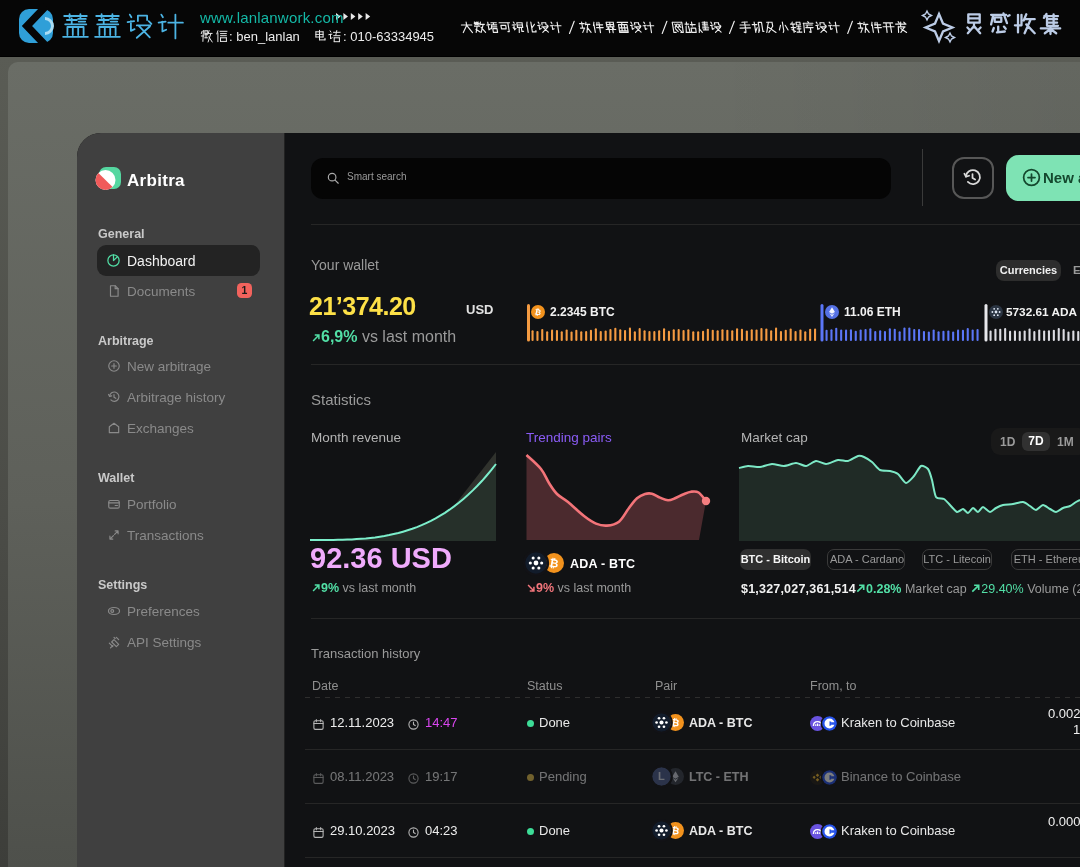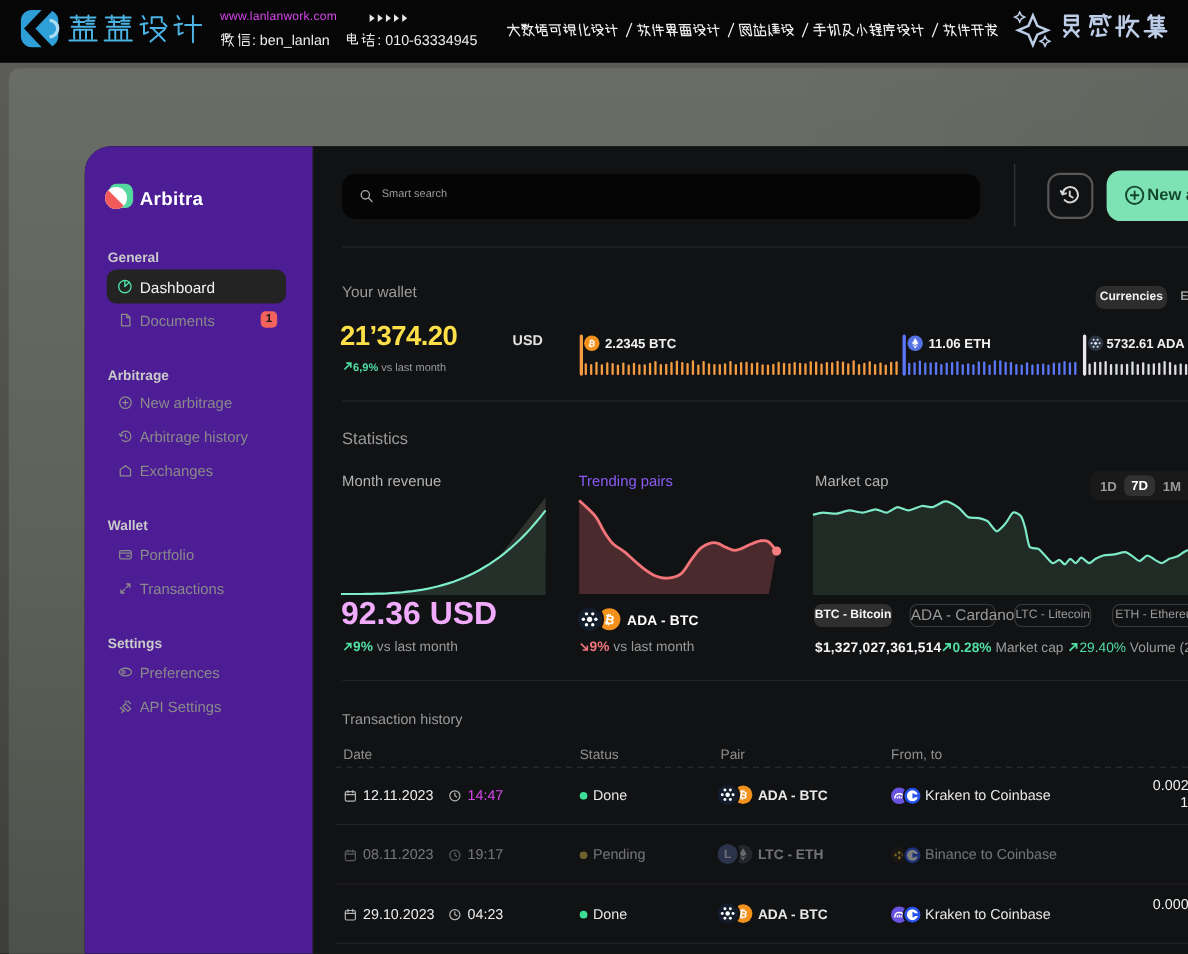--- a/index.html
+++ b/index.html
@@ -2,21 +2,21 @@
 <html><head><meta charset="utf-8"><style>
 *{margin:0;padding:0;box-sizing:border-box}
 html,body{width:1080px;height:867px;overflow:hidden;background:#000;font-family:"Liberation Sans",sans-serif;}
 .abs{position:absolute;white-space:nowrap}
 .ic{position:absolute}
 #header{position:absolute;left:0;top:0;width:1080px;height:56px;background:#060606}
 #stage0{position:absolute;left:0;top:57px;width:1080px;height:810px;background:linear-gradient(180deg,#5a5c55 0%,#4a4b46 60%,#3d3e3a 100%)}
 #stage{position:absolute;left:8px;top:5px;width:1072px;height:805px;background:linear-gradient(180deg,#6a6d66 0%,#5e605a 55%,#4e504b 100%);border-radius:10px 0 0 0}
 #stage:after{content:"";position:absolute;inset:0;background:linear-gradient(90deg,rgba(0,0,0,0) 65%,rgba(0,0,0,0.06) 100%);border-radius:10px 0 0 0}
 #card{position:absolute;left:69px;top:71px;width:1011px;height:734px;background:#101010;border-radius:24px 0 0 0;overflow:hidden;z-index:2}
-#side{position:absolute;left:0;top:0;width:208px;height:734px;background:#4c1d95;border-right:1px solid #222}
+#side{position:absolute;left:0;top:0;width:208px;height:734px;background:#404040;border-right:1px solid #222}
 #main{position:absolute;left:208px;top:0;width:803px;height:734px;background:#111214}
 .sec{color:#c9c9c9;font-weight:bold;font-size:12.5px}
 .item{color:#8a8a8a;font-size:13.5px}
 .g{color:#9a9a9a}
 .mint{color:#52dfa6}
 </style></head><body>
 <div id="header">
 <svg class="abs" style="left:0;top:0" width="1080" height="56">
       <g>
         <rect x="19" y="9" width="34" height="34" rx="10" fill="#2f9fd8"></rect>
@@ -74,21 +74,21 @@
       <g stroke="#bccce6" stroke-width="2.3" fill="none">
         <path d="M939 14 l4 9.5 9.5 4 -9.5 4 -4 9.5 -4 -9.5 -9.5 -4 9.5 -4 z"></path>
         <path d="M927 11 l1.5 3 3 1.5 -3 1.5 -1.5 3 -1.5 -3 -3 -1.5 3 -1.5 z" stroke-width="1.4"></path>
         <path d="M950 33 l1.5 3 3 1.5 -3 1.5 -1.5 3 -1.5 -3 -3 -1.5 3 -1.5 z" stroke-width="1.4"></path>
       </g>
       <path d="M968.3 14.3L979.7 14.3M979.7 14.3L979.7 22.7M968.3 18.3L979.7 18.3M968.3 22.7L979.7 22.7M968.3 14.3L968.3 22.7M974.0 24.4L974.0 27.5M973.6 26.6L967.8 33.2M974.4 26.6L980.2 33.2M967.4 27.5L969.6 29.7M980.6 27.5L978.4 29.7" stroke="#bccce6" stroke-width="2.3" fill="none" stroke-linecap="round"></path>
       <path d="M991.1 14.8L1006.1 14.8M993.3 14.8L991.1 24.4M994.7 17.4L1001.3 17.4M994.7 17.4L994.7 21.8M994.7 21.8L1001.3 21.8M1001.3 17.4L1001.3 21.8M1003.5 13.4L1007.0 23.1M1007.9 16.1L1009.6 15.2M993.8 28.0L992.5 31.5M998.2 26.6L998.2 31.5M996.9 32.4L1004.8 31.5M1003.9 26.6L1005.7 28.8" stroke="#bccce6" stroke-width="2.3" fill="none" stroke-linecap="round"></path>
       <path d="M1018.0 14.8L1018.0 32.4M1021.5 14.8L1021.5 25.3M1014.9 25.3L1021.5 25.3M1026.3 14.3L1023.7 20.5M1024.6 19.2L1034.7 19.2M1030.7 19.2L1024.6 33.2M1026.3 24.4L1034.7 33.2" stroke="#bccce6" stroke-width="2.3" fill="none" stroke-linecap="round"></path>
       <path d="M1046.5 13.9L1043.9 17.8M1047.0 15.6L1047.0 25.8M1044.3 16.1L1058.0 16.1M1047.0 19.2L1057.1 19.2M1047.0 22.7L1057.1 22.7M1047.0 25.8L1058.0 25.8M1053.6 14.3L1053.6 25.8M1040.8 28.4L1060.2 28.4M1050.5 25.8L1050.5 34.1M1050.1 29.3L1044.8 33.2M1050.9 29.3L1056.2 33.2" stroke="#bccce6" stroke-width="2.3" fill="none" stroke-linecap="round"></path>
     </svg>
-<div class="abs" style="left:200px;top:9px;color:#d946ef;font-size:11px;letter-spacing:0.2px">www.lanlanwork.com</div>
+<div class="abs" style="left:200px;top:9px;color:#14b8a6;font-size:15px;letter-spacing:0.2px">www.lanlanwork.com</div>
 <div class="abs" style="left:229px;top:29px;color:#ededed;font-size:13px">: ben_lanlan</div>
 <div class="abs" style="left:343px;top:29px;color:#ededed;font-size:13px">: 010-63334945</div>
 </div>
 <div id="stage0">
     <div id="stage">
 <div id="card">
 <div id="side">
 <svg class="abs" style="left:18px;top:33px" width="27" height="27" viewBox="0 0 27 27">
             <rect x="4" y="1" width="22" height="22" rx="7" fill="#55d7a0"></rect>
             <circle cx="10.5" cy="14" r="10" fill="#ffffff"></circle>
@@ -162,21 +162,21 @@
 <div class="abs" style="left:721px;top:22px;width:140px;height:46px;background:#7ee3b4;border-radius:13px"></div>
 <div class="ic" style="left:736px;top:34px"><svg viewBox="0 0 24 24" width="21" height="21">
               <circle cx="12" cy="12" r="9" stroke="#14482e" stroke-width="2" fill="none" stroke-linecap="round" stroke-linejoin="round"></circle>
               <path d="M12 8 v8 M8 12 h8" stroke="#14482e" stroke-width="2" fill="none" stroke-linecap="round" stroke-linejoin="round"></path>
             </svg></div>
 <div class="abs" style="left:758px;top:36px;color:#14482e;font-size:15px;font-weight:bold">New arbitrage</div>
 <div class="abs" style="left:26px;top:91px;width:777px;height:1px;background:#262626"></div>
 <div class="abs g" style="left:26px;top:124px;font-size:14px">Your wallet</div>
 <div class="abs" style="left:24px;top:155px;color:#fde047;font-size:25px;line-height:36px;font-weight:bold;letter-spacing:-0.5px">21’374.20</div>
 <div class="abs" style="left:181px;top:170px;color:#e2e2e2;font-size:13px;line-height:13px;font-weight:bold">USD</div>
-<div class="abs" style="left:26px;top:195px;font-size:10px"><span class="mint" style="font-weight:bold"><svg width="10" height="10" viewBox="0 0 12 12" style="vertical-align:-1px">
+<div class="abs" style="left:26px;top:195px;font-size:16px"><span class="mint" style="font-weight:bold"><svg width="10" height="10" viewBox="0 0 12 12" style="vertical-align:-1px">
                 <path d="M2.5 9.5 L9.5 2.5 M4.5 2.5 H9.5 V7.5" stroke="#52dfa6" stroke-width="1.8" fill="none"></path>
               </svg>6,9%</span> <span style="color:#9a9a9a">vs last month</span></div>
 <div class="abs" style="left:711px;top:127px;width:65px;height:21px;background:#2d2d2d;border-radius:8px;color:#f0f0f0;font-size:11px;font-weight:bold;text-align:center;line-height:21px">Currencies</div>
 <div class="abs g" style="left:788px;top:131px;font-size:11.5px;font-weight:bold">Exch</div>
 <svg class="abs" style="left:0;top:-133px" width="803" height="734" viewBox="0 0 803 734">
             <rect x="242" y="304" width="3" height="37.5" rx="1.5" fill="#f59b42"></rect>
             <rect x="246.5" y="330.2" width="2.1" height="10.8" rx="1" fill="#f59b42"></rect>
             <rect x="251.4" y="330.9" width="2.1" height="10.1" rx="1" fill="#f59b42"></rect>
             <rect x="256.2" y="328.9" width="2.1" height="12.1" rx="1" fill="#f59b42"></rect>
             <rect x="261.1" y="331.2" width="2.1" height="9.8" rx="1" fill="#f59b42"></rect>
@@ -347,21 +347,21 @@
             <circle cx="5.8" cy="12.0" r="1.7" fill="#fff"></circle>
             <circle cx="8.9" cy="6.6" r="1.7" fill="#fff"></circle>
             <circle cx="15.1" cy="6.6" r="1.7" fill="#fff"></circle>
             <circle cx="12" cy="12" r="13" fill="none" stroke="#121216" stroke-width="2.6"></circle>
           </svg>
 <div class="abs" style="left:285px;top:424px;color:#fff;font-size:12.5px;font-weight:bold;letter-spacing:0.2px">ADA - BTC</div>
 <div class="abs" style="left:241px;top:448px;font-size:12.5px"><span style="color:#f2757b;font-weight:bold"><svg width="10" height="10" viewBox="0 0 12 12" style="vertical-align:-1px">
                 <path d="M2.5 2.5 L9.5 9.5 M4.5 9.5 H9.5 V4.5" stroke="#f2757b" stroke-width="1.8" fill="none"></path>
               </svg>9%</span> <span style="color:#9a9a9a">vs last month</span></div>
 <div class="abs" style="left:455px;top:416px;width:71px;height:21px;background:#2f2f2f;border-radius:7px;color:#f5f5f5;font-size:11px;font-weight:bold;text-align:center;line-height:21px">BTC - Bitcoin</div>
-<div class="abs" style="left:542px;top:416px;width:78px;height:21px;border:1px solid #3a3a3a;border-radius:7px;color:#9a9a9a;font-size:14px;text-align:left;line-height:19px">ADA - Cardano</div>
+<div class="abs" style="left:542px;top:416px;width:78px;height:21px;border:1px solid #3a3a3a;border-radius:7px;color:#9a9a9a;font-size:11px;text-align:right;line-height:19px">ADA - Cardano</div>
 <div class="abs" style="left:637px;top:416px;width:70px;height:21px;border:1px solid #3a3a3a;border-radius:7px;color:#9a9a9a;font-size:11px;text-align:center;line-height:19px">LTC - Litecoin</div>
 <div class="abs" style="left:726px;top:416px;width:85px;height:21px;border:1px solid #3a3a3a;border-radius:7px;color:#9a9a9a;font-size:11px;text-align:center;line-height:19px">ETH - Ethereum</div>
 <div class="abs" style="left:456px;top:449px;font-size:12.5px;color:#f2f2f2;font-weight:bold;letter-spacing:0.2px">$1,327,027,361,514</div>
 <div class="abs" style="left:570px;top:449px;font-size:12.5px"><span class="mint" style="font-weight:bold"><svg width="11" height="11" viewBox="0 0 12 12" style="vertical-align:-1px">
                 <path d="M2.5 9.5 L9.5 2.5 M4.5 2.5 H9.5 V7.5" stroke="#52dfa6" stroke-width="1.8" fill="none"></path>
               </svg>0.28%</span> <span style="color:#9a9a9a">Market cap</span> <span class="mint" style="font-weight:normal"><svg width="11" height="11" viewBox="0 0 12 12" style="vertical-align:-1px">
                 <path d="M2.5 9.5 L9.5 2.5 M4.5 2.5 H9.5 V7.5" stroke="#52dfa6" stroke-width="1.8" fill="none"></path>
               </svg>29.40%</span> <span style="color:#9a9a9a">Volume (24</span></div>
 <div class="abs" style="left:26px;top:485px;width:777px;height:1px;background:#262626"></div>
 <div class="abs g" style="left:26px;top:513px;font-size:13px">Transaction history</div>

